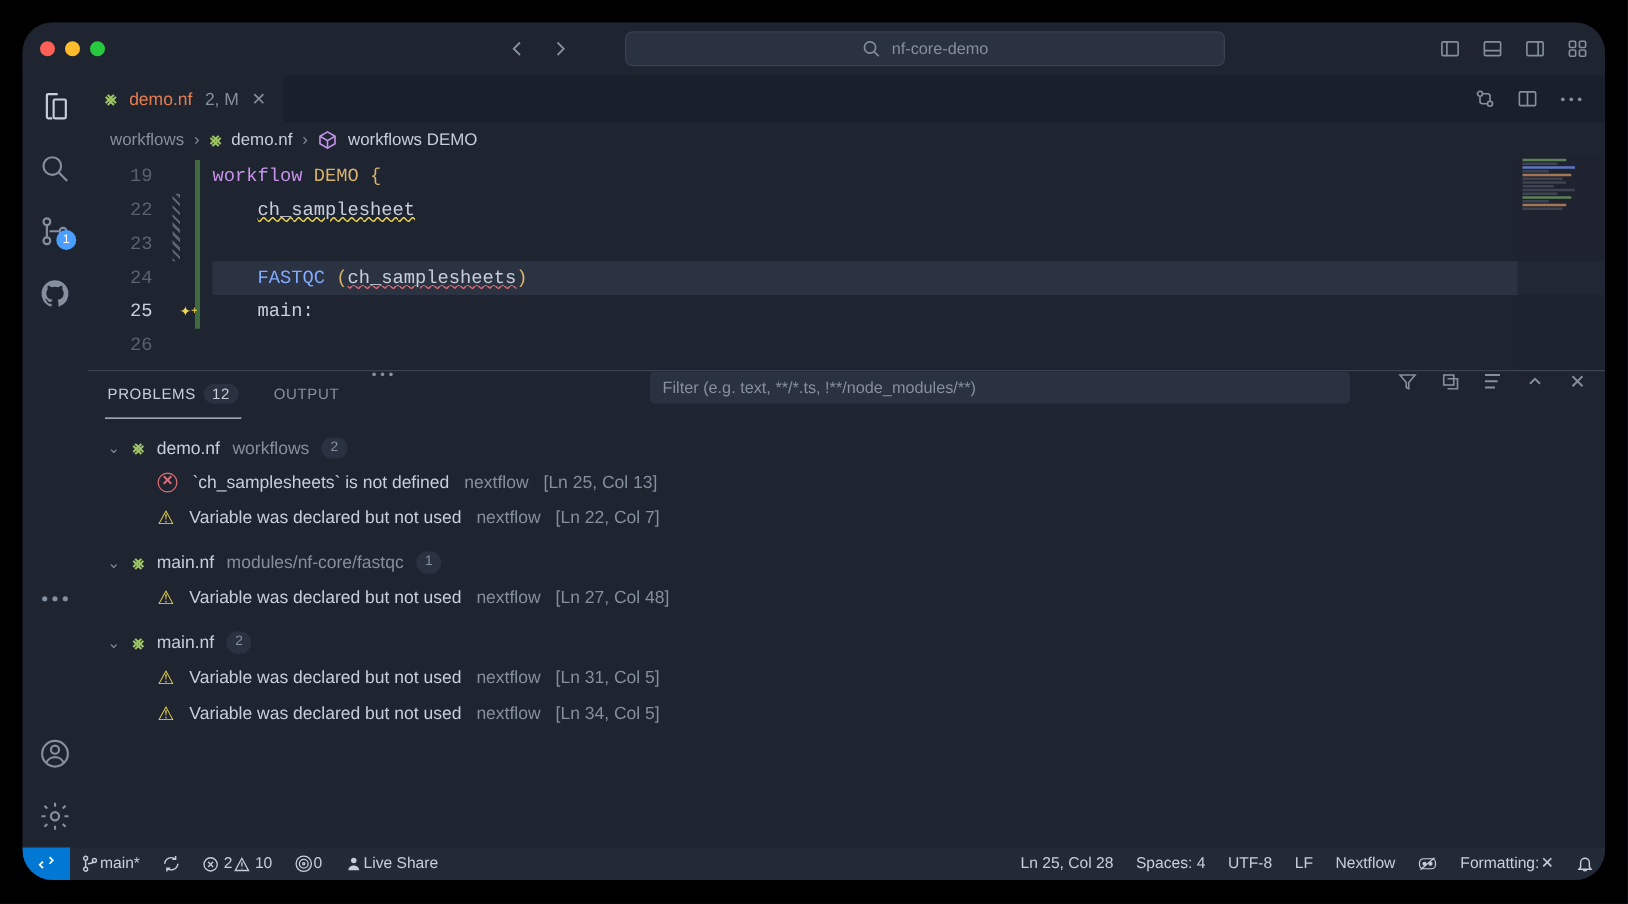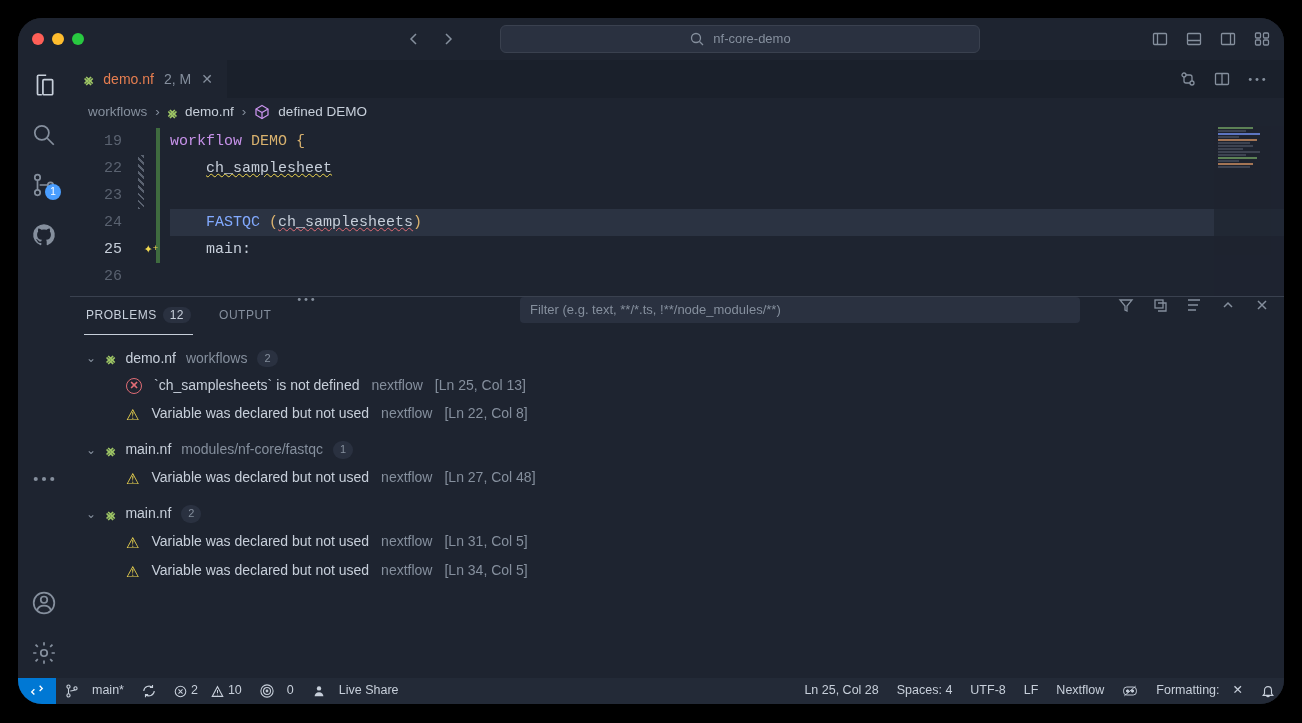--- a/index.html
+++ b/index.html
@@ -89,21 +89,21 @@
   .pg-h .pc{background:var(--bg3);color:var(--muted);font-size:11px;padding:1px 7px;border-radius:9px}
   .pi{display:flex;align-items:center;gap:12px;padding:4px 8px 4px 48px}
   .pi .msg{color:var(--text)}
   .pi .src{color:var(--muted)}
   .pi .loc{color:var(--muted)}
   .ierr{width:16px;height:16px;border:1.5px solid #e06c75;border-radius:50%;display:flex;align-items:center;justify-content:center;color:#e06c75;font-size:11px;font-weight:bold}
   .iwar{color:var(--warn);font-size:15px}
   
   .status{height:26px;background:var(--bg2);display:flex;align-items:center;font-size:12.5px;color:var(--text)}
   .status .remote{background:var(--blue);height:100%;width:38px;display:flex;align-items:center;justify-content:center;color:#fff}
-  .status .si{padding:0 9px;display:flex;align-items:center;gap:13px;cursor:pointer;height:100%}
+  .status .si{padding:0 9px;display:flex;align-items:center;gap:1px;cursor:pointer;height:100%}
   .status .sp{flex:1}
   
   .nf-icon{color:var(--green);font-weight:bold;font-size:15px}
 </style>
 </head>
 <body>
 
 <div class="window">
 
   <div class="titlebar">
@@ -254,21 +254,21 @@
         <span class="sep">›</span>
         <span class="nf-icon">⨳</span>
         <span class="nf">demo.nf</span>
         <span class="sep">›</span>
         <span class="icon" style="color:#c792ea">
             <svg viewBox="0 0 16 16" fill="none" stroke="currentColor" stroke-width="1.3">
               <path d="M8 1.5 14 5v6l-6 3.5L2 11V5z"></path>
               <path d="M2 5l6 3.5L14 5M8 8.5V15"></path>
             </svg>
           </span>
-        <span class="nf">defined DEMO</span>
+        <span class="nf">workflows DEMO</span>
       </div>
 
       <div class="editor">
         <div class="gutter">
           <div class="ln">19</div>
           <div class="ln">22</div>
           <div class="ln">23</div>
           <div class="ln">24</div>
           <div class="ln cur">25</div>
           <div class="ln">26</div>
@@ -364,21 +364,21 @@
               <div class="pi">
                 <span class="ierr">✕</span>
                 <span class="msg">`ch_samplesheets` is not defined</span>
                 <span class="src">nextflow</span>
                 <span class="loc">[Ln 25, Col 13]</span>
               </div>
               <div class="pi">
                 <span class="iwar">⚠</span>
                 <span class="msg">Variable was declared but not used</span>
                 <span class="src">nextflow</span>
-                <span class="loc">[Ln 22, Col 8]</span>
+                <span class="loc">[Ln 22, Col 7]</span>
               </div>
             </div>
             <div class="pg">
               <div class="pg-h">
                 <span class="chev">⌄</span>
                 <span class="nf-icon">⨳</span>
                 <span class="fn2">main.nf</span>
                 <span class="path">modules/nf-core/fastqc</span>
                 <span class="pc">1</span>
               </div>

